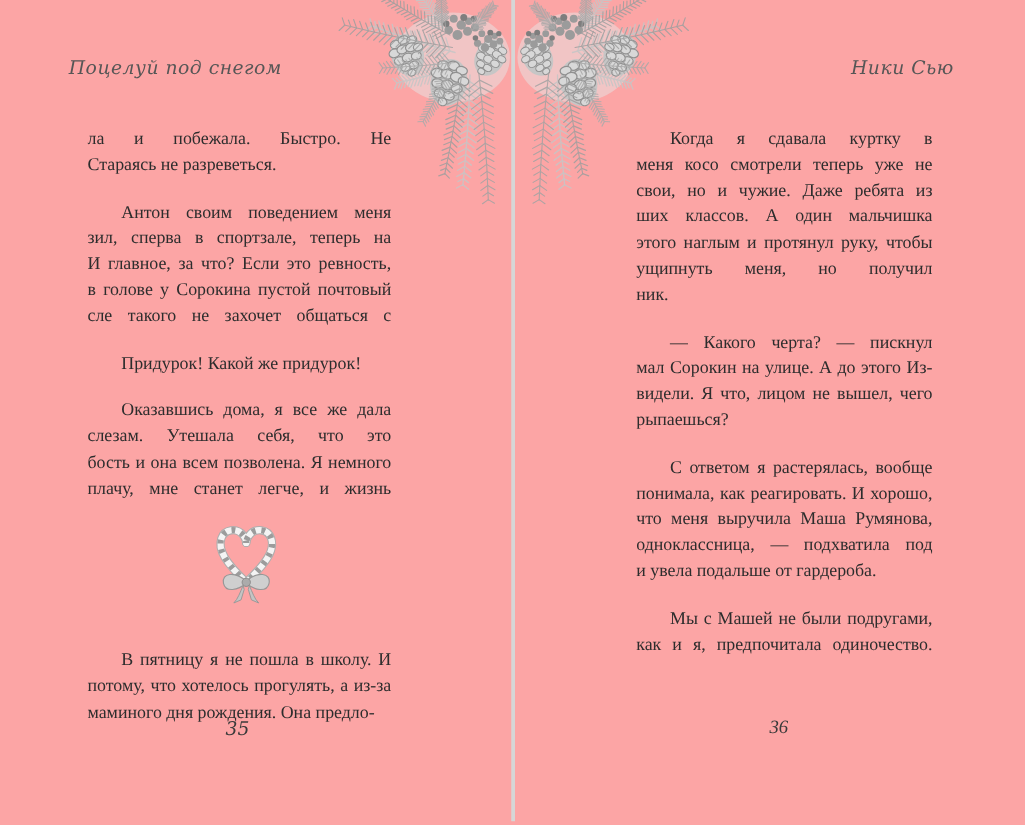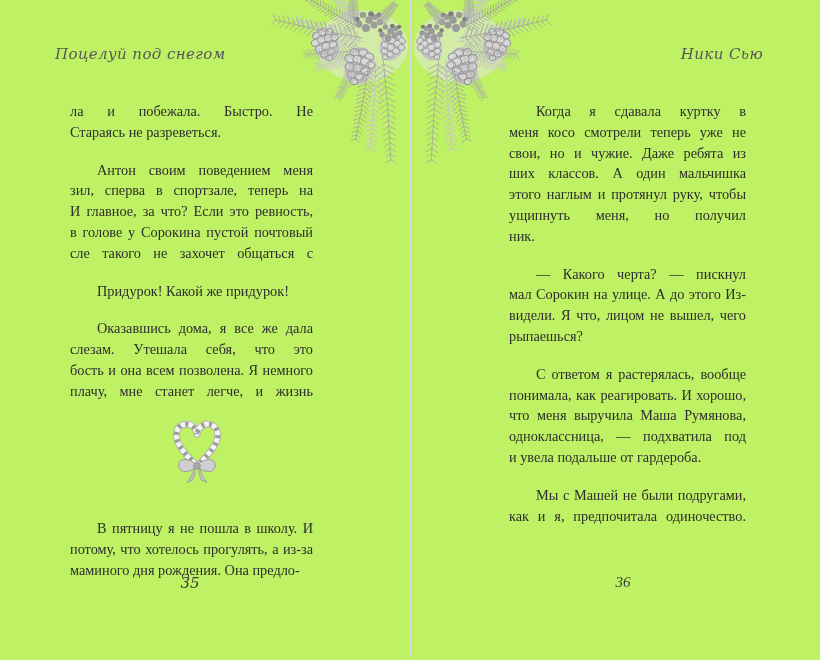--- a/index.html
+++ b/index.html
@@ -1,17 +1,17 @@
 <!DOCTYPE html>
 <html><head>
 <meta charset="utf-8">
 <style>
   html,body { margin:0; padding:0; background:#ffffff; }
   .spread {
-    position:relative; width:820px; height:660px; background:#bef264;
+    position:relative; width:820px; height:660px; background:#fca5a5;
     font-family:"Liberation Serif", serif; overflow:hidden;
   }
   .gutter {
     position:absolute; left:409px; top:0; width:3px; height:657px;
     background:#d6d6d6;
   }
   .running-header {
     position:absolute; top:45px;
     font-family:"DejaVu Serif", serif; font-style:italic;
     font-size:15px; color:#565656; letter-spacing:0.4px;

